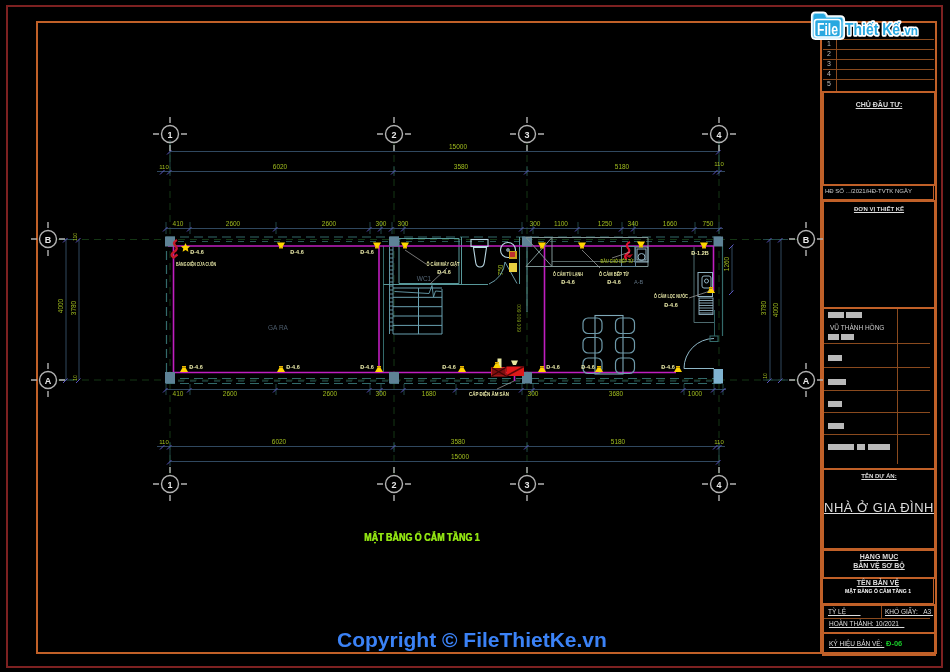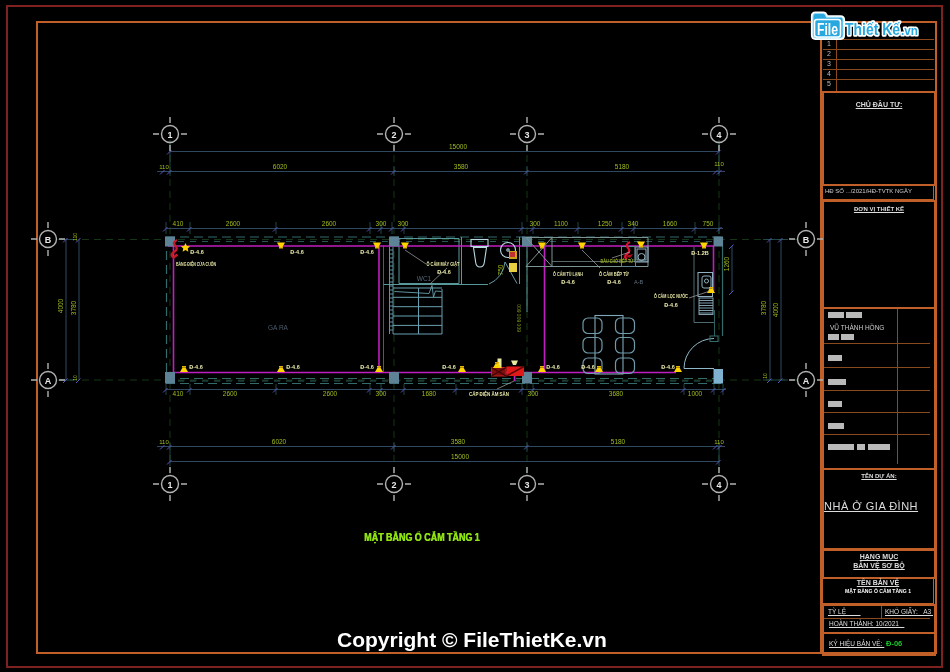--- a/index.html
+++ b/index.html
@@ -59,21 +59,21 @@
     <div class="abs" style="left:4px;top:70px;width:18px;height:6px;background:#b9b9b9;"></div>
     <div class="abs" style="left:4px;top:92px;width:14px;height:6px;background:#b9b9b9;"></div>
     <div class="abs" style="left:4px;top:114px;width:16px;height:6px;background:#b9b9b9;"></div>
     <div class="abs" style="left:4px;top:135px;width:26px;height:6px;background:#b9b9b9;"></div>
     <div class="abs" style="left:33px;top:135px;width:8px;height:6px;background:#b9b9b9;"></div>
     <div class="abs" style="left:44px;top:135px;width:22px;height:6px;background:#b9b9b9;"></div>
   </div>
 
   <div class="abs" style="left:822px;top:468px;width:110px;height:78px;border:2px solid #c06028;color:#ddd;">
     <div style="text-align:center;margin-top:3px;font-size:6px;font-weight:bold;text-decoration:underline;">TÊN DỰ ÁN:</div>
-    <div style="margin-top:21px;font-size:11px;text-decoration:underline;letter-spacing:.5px;">NHÀ Ở GIA ĐÌNH</div>
+    <div style="text-align:center;margin-top:21px;font-size:13px;text-decoration:underline;letter-spacing:.5px;">NHÀ Ở GIA ĐÌNH</div>
   </div>
 
   <div class="abs" style="left:822px;top:549px;width:110px;height:26px;border:2px solid #c06028;color:#ddd;">
     <div style="text-align:center;margin-top:2px;font-size:7px;font-weight:bold;text-decoration:underline;">HẠNG MỤC</div>
     <div style="text-align:center;margin-top:2px;font-size:7px;font-weight:bold;text-decoration:underline;">BẢN VỆ SƠ BỘ</div>
   </div>
 
   <div class="abs" style="left:822px;top:577px;width:110px;height:25px;border:1px solid #c06028;color:#ddd;">
     <div style="text-align:center;margin-top:1px;font-size:7px;font-weight:bold;text-decoration:underline;">TÊN BẢN VỆ</div>
     <div style="text-align:center;margin-top:2px;font-size:6px;font-weight:bold;color:#fff;transform:scaleX(0.85);">MẬT BẰNG Ổ CẮM TẦNG 1</div>
@@ -545,14 +545,14 @@
   <text x="278" y="330" font-family="Liberation Sans, sans-serif" font-size="6.5" fill="#4d5d6d" text-anchor="middle">GA RA</text>
 
   <text x="424" y="281" font-family="Liberation Sans, sans-serif" font-size="6.5" fill="#566878" text-anchor="middle">WC1</text>
 
   <text x="634" y="284" font-family="Liberation Sans, sans-serif" font-size="5.5" fill="#5f7282">A-B</text>
 
   </svg>
 
   <div class="abs" style="left:364px;top:531px;width:240px;color:#90e212;font-size:10.5px;font-weight:bold;text-shadow:0.6px 0 #90e212;transform:scaleX(0.85);transform-origin:0 0;white-space:nowrap;">MẬT BẰNG Ổ CẮM TẦNG 1</div>
 
-  <div class="abs" style="left:337px;top:628px;color:#ffffff;font-size:21px;font-weight:bold;">Copyright © FileThietKe.vn</div>
+  <div class="abs" style="left:337px;top:628px;color:#3b82f6;font-size:21px;font-weight:bold;">Copyright © FileThietKe.vn</div>
 </div>
 
 </body></html>

